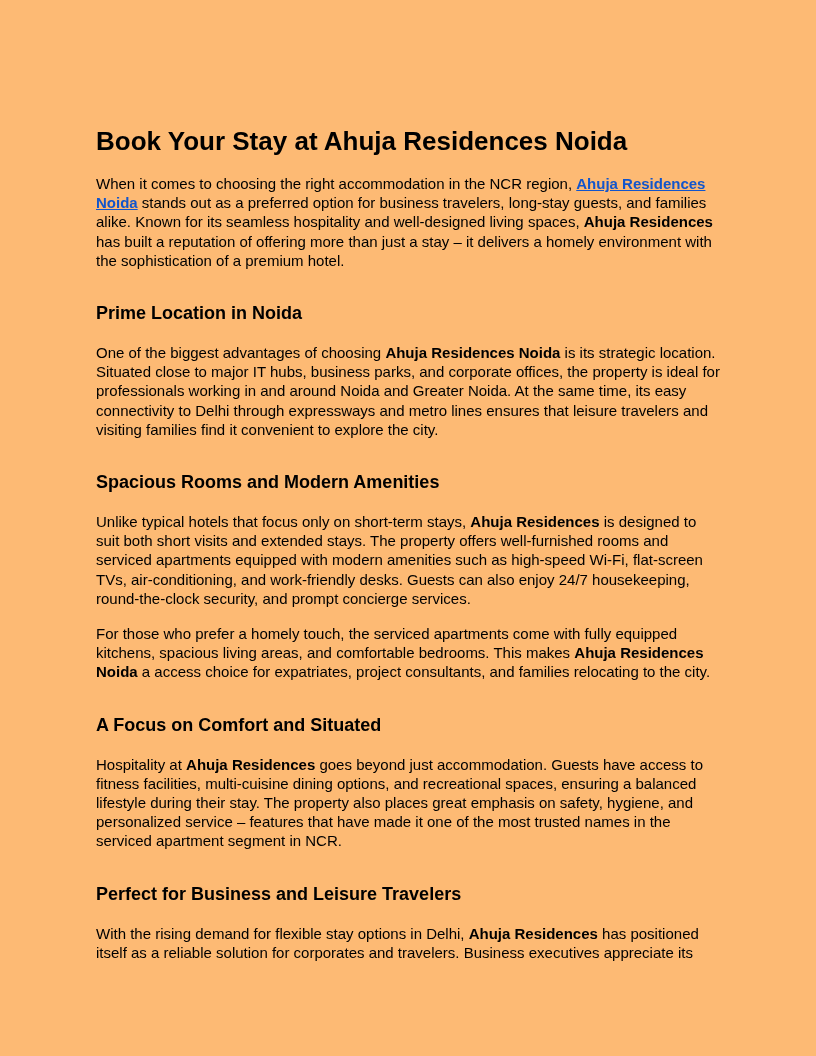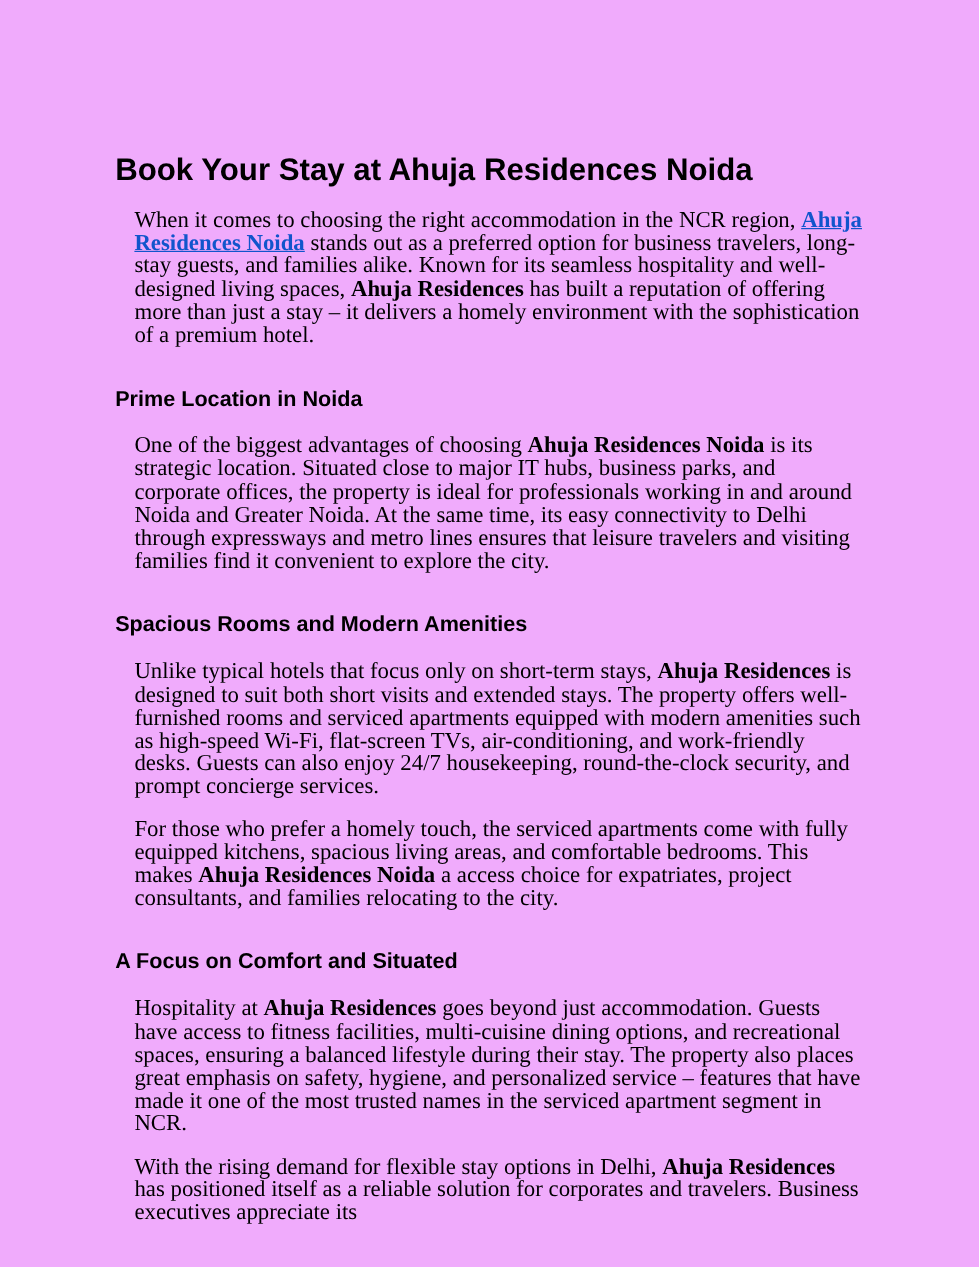--- a/index.html
+++ b/index.html
@@ -5,21 +5,21 @@
   html, body {
     margin: 0;
     padding: 0;
     background: #ffffff;
   }
   .page {
     position: relative;
     width: 816px;
     height: 1056px;
     margin: 0 auto;
-    background: #f0abfc;
+    background: #fdba74;
     overflow: hidden;
     box-sizing: border-box;
     padding: 96px 96px 90px 96px;
     font-family: "Liberation Sans", "DejaVu Sans", sans-serif;
     color: #000000;
   }
   .content {
     width: 624px;
   }
   .content h1 {
@@ -30,26 +30,25 @@
     letter-spacing: 0;
   }
   .content h2 {
     font-size: 18px;
     line-height: 27px;
     font-weight: 700;
     margin: 30px 0 0 0;
     letter-spacing: 0;
   }
   .content p {
-    font-size: 19px;
+    font-size: 15px;
     line-height: 19.2px;
     font-weight: 400;
-    margin: 16px 0 0 16px;
+    margin: 16px 0 0 0;
     letter-spacing: 0;
-    font-family: Liberation Serif, serif;
   }
   .content .run-bold {
     font-weight: 700;
   }
   .content a.doc-link {
     font-weight: 700;
     text-decoration: underline;
     cursor: pointer;
   }
 </style>
@@ -60,15 +59,16 @@
   <div class="content" id="doc-content">
       <h1><span class="run">Book Your Stay at Ahuja Residences Noida</span></h1>
       <p><span class="run">When it comes to choosing the right accommodation in the NCR region, </span><a class="doc-link" href="#" style="color: rgb(17, 85, 204);">Ahuja Residences Noida</a><span class="run"> stands out as a preferred option for business travelers, long-stay guests, and families alike. Known for its seamless hospitality and well-designed living spaces, </span><span class="run-bold">Ahuja Residences</span><span class="run"> has built a reputation of offering more than just a stay – it delivers a homely environment with the sophistication of a premium hotel.</span></p>
       <h2><span class="run">Prime Location in Noida</span></h2>
       <p><span class="run">One of the biggest advantages of choosing </span><span class="run-bold">Ahuja Residences Noida</span><span class="run"> is its strategic location. Situated close to major IT hubs, business parks, and corporate offices, the property is ideal for professionals working in and around Noida and Greater Noida. At the same time, its easy connectivity to Delhi through expressways and metro lines ensures that leisure travelers and visiting families find it convenient to explore the city.</span></p>
       <h2><span class="run">Spacious Rooms and Modern Amenities</span></h2>
       <p><span class="run">Unlike typical hotels that focus only on short-term stays, </span><span class="run-bold">Ahuja Residences</span><span class="run"> is designed to suit both short visits and extended stays. The property offers well-furnished rooms and serviced apartments equipped with modern amenities such as high-speed Wi-Fi, flat-screen TVs, air-conditioning, and work-friendly desks. Guests can also enjoy 24/7 housekeeping, round-the-clock security, and prompt concierge services.</span></p>
       <p><span class="run">For those who prefer a homely touch, the serviced apartments come with fully equipped kitchens, spacious living areas, and comfortable bedrooms. This makes </span><span class="run-bold">Ahuja Residences Noida</span><span class="run"> a access choice for expatriates, project consultants, and families relocating to the city.</span></p>
       <h2><span class="run">A Focus on Comfort and Situated</span></h2>
       <p><span class="run">Hospitality at </span><span class="run-bold">Ahuja Residences</span><span class="run"> goes beyond just accommodation. Guests have access to fitness facilities, multi-cuisine dining options, and recreational spaces, ensuring a balanced lifestyle during their stay. The property also places great emphasis on safety, hygiene, and personalized service – features that have made it one of the most trusted names in the serviced apartment segment in NCR.</span></p>
+      <h2><span class="run">Perfect for Business and Leisure Travelers</span></h2>
       <p><span class="run">With the rising demand for flexible stay options in Delhi, </span><span class="run-bold">Ahuja Residences</span><span class="run"> has positioned itself as a reliable solution for corporates and travelers. Business executives appreciate its</span></p>
     </div>
 </div>
 
 </body></html>

